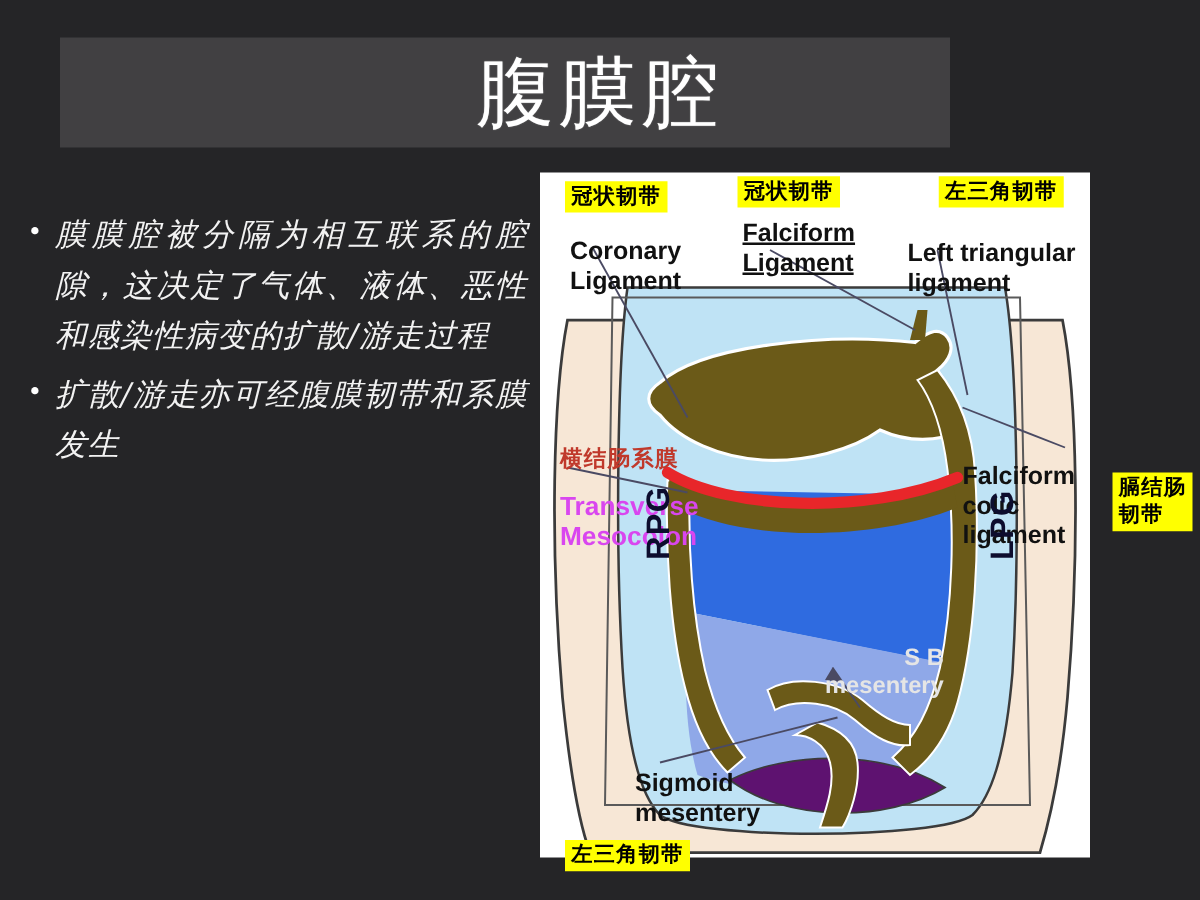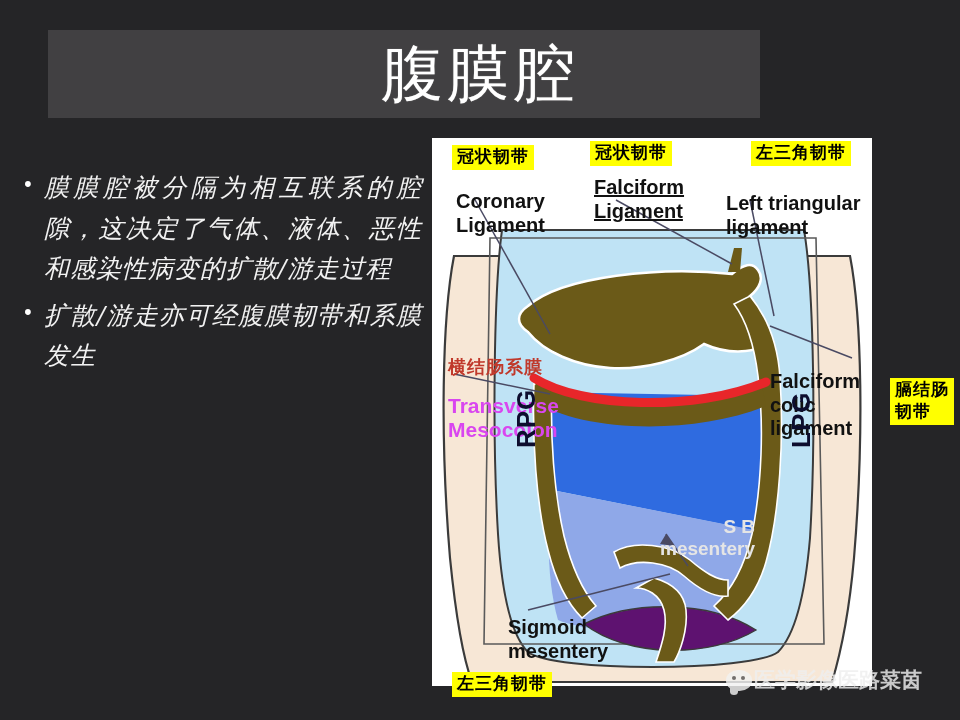--- a/index.html
+++ b/index.html
@@ -366,21 +366,14 @@
   <div class="en-label" id="lbl-sb">S B
 mesentery</div>
 
   <div class="red-label" id="lbl-tm-cn">横结肠系膜</div>
   <div class="red-label" id="lbl-tm-en">Transverse
 Mesocolon</div>
 
   <div class="gutter-label" id="lbl-rpg">RPG</div>
   <div class="gutter-label" id="lbl-lpg">LPG</div>
 
-  <div id="watermark">
-    <span class="wm-bubble">
-      <span class="wm-eye l"></span>
-        <span class="wm-eye r"></span>
-    </span>
-    <span id="wm-text">医学影像医路菜茵</span>
-  </div>
 
 </div>
 
 </body></html>

